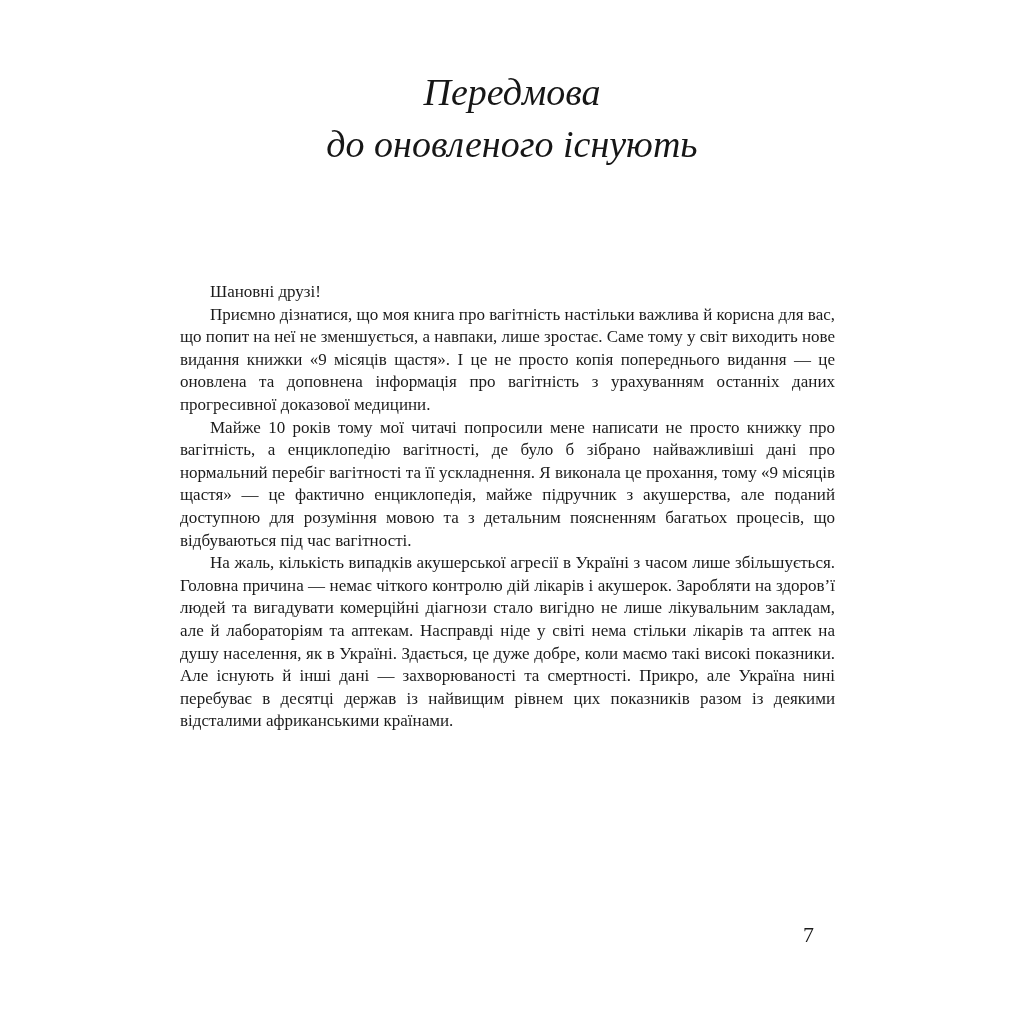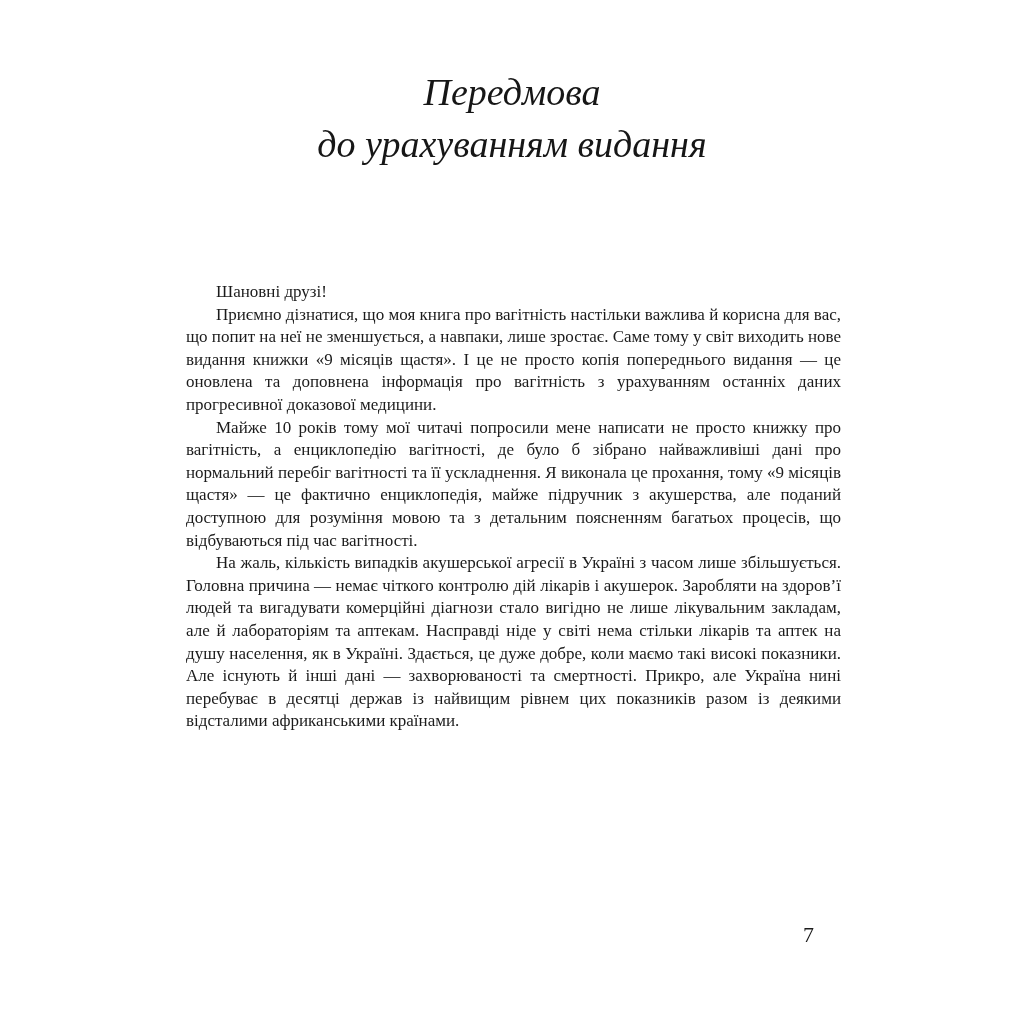--- a/index.html
+++ b/index.html
@@ -24,21 +24,21 @@
       text-align: center;
       font-style: italic;
       font-weight: 400;
       font-size: 38px;
       line-height: 52px;
       color: #161616;
     }
     .body-text {
       position: absolute;
       top: 281px;
-      left: 186px;
+      left: 180px;
       width: 655px;
       text-align: justify;
       font-size: 17px;
       line-height: 22.6px;
       color: #1b1b1b;
     }
     .body-text p {
       margin: 0;
       padding: 0;
       text-indent: 30px;
@@ -52,21 +52,21 @@
       color: #1b1b1b;
     }
   </style>
 </head>
 <body>
 
 <div class="book-page">
 
   <div class="chapter-title">
     <div>Передмова</div>
-    <div>до урахуванням видання</div>
+    <div>до оновленого існують</div>
   </div>
 
   <div class="body-text">
     <p>Шановні друзі!</p>
     <p>Приємно дізнатися, що моя книга про вагітність настільки важлива й корисна для вас, що попит на неї не зменшується, а навпаки, лише зростає. Саме тому у світ виходить нове видання книжки «9 місяців щастя». І це не просто копія попереднього видання — це оновлена та доповнена інформація про вагітність з урахуванням останніх даних прогресивної доказової медицини.</p>
     <p>Майже 10 років тому мої читачі попросили мене написати не просто книжку про вагітність, а енциклопедію вагітності, де було б зібрано найважливіші дані про нормальний перебіг вагітності та її ускладнення. Я виконала це прохання, тому «9 місяців щастя» — це фактично енциклопедія, майже підручник з акушерства, але поданий доступною для розуміння мовою та з детальним поясненням багатьох процесів, що відбуваються під час вагітності.</p>
     <p>На жаль, кількість випадків акушерської агресії в Україні з часом лише збільшується. Головна причина — немає чіткого контролю дій лікарів і акушерок. Заробляти на здоров’ї людей та вигадувати комерційні діагнози стало вигідно не лише лікувальним закладам, але й лабораторіям та аптекам. Насправді ніде у світі нема стільки лікарів та аптек на душу населення, як в Україні. Здається, це дуже добре, коли маємо такі високі показники. Але існують й інші дані — захворюваності та смертності. Прикро, але Україна нині перебуває в десятці держав із найвищим рівнем цих показників разом із деякими відсталими африканськими країнами.</p>
   </div>
 
   <div class="page-number">7</div>

